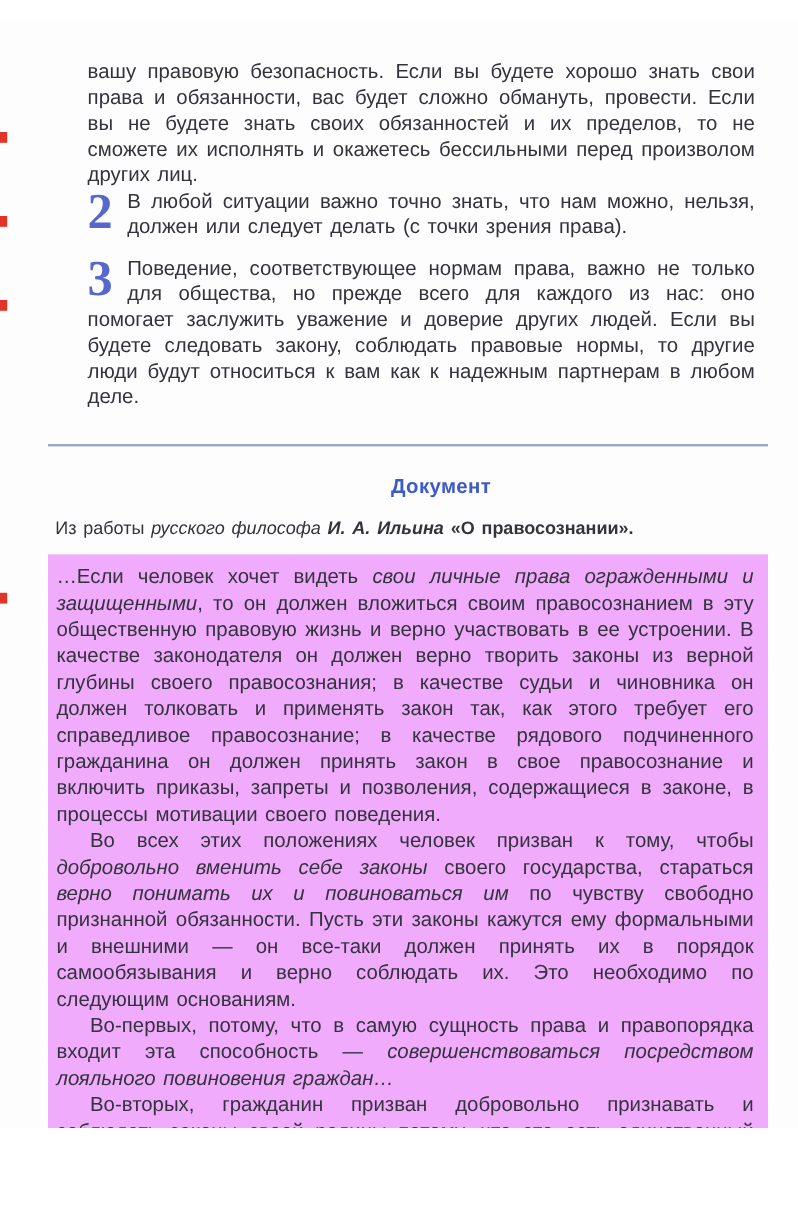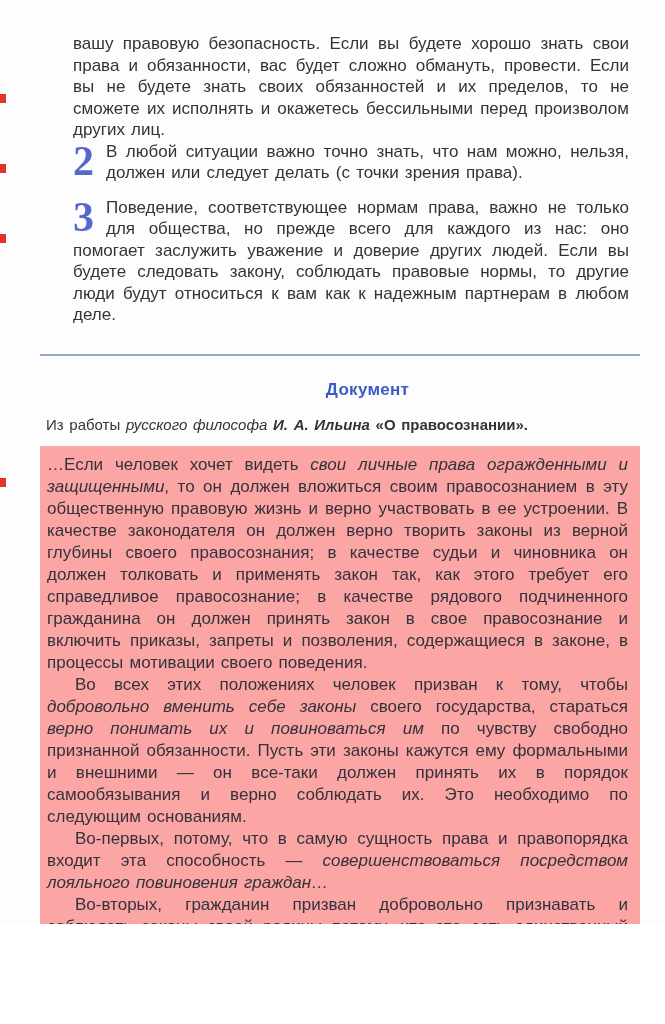--- a/index.html
+++ b/index.html
@@ -9,20 +9,21 @@
   }
   .page {
     position: relative;
     width: 665px;
     height: 924px;
     background: #fdfdfd;
     font-family: "Liberation Sans", sans-serif;
     color: #33333c;
     overflow: hidden;
     box-sizing: border-box;
+    margin-top: 16px;
   }
   .edge-mark {
     position: absolute;
     left: 0;
     width: 6px;
     height: 9px;
     background: #e23328;
   }
   .intro {
     padding: 33px 36px 0 73px;
@@ -77,21 +78,21 @@
   .doc-source {
     margin: 0;
     padding: 0 6px 10px 6px;
     font-size: 15px;
     line-height: 22px;
     text-align: justify;
     word-spacing: 1.5px;
     hyphens: auto;
   }
   .doc-box {
-    background: #fca5a5;
+    background: #f0abfc;
     padding: 8px 12px 12px 7px;
   }
   .doc-para {
     margin: 0;
     font-size: 17px;
     line-height: 22px;
     text-align: justify;
     word-spacing: 1.5px;
     hyphens: auto;
   }

